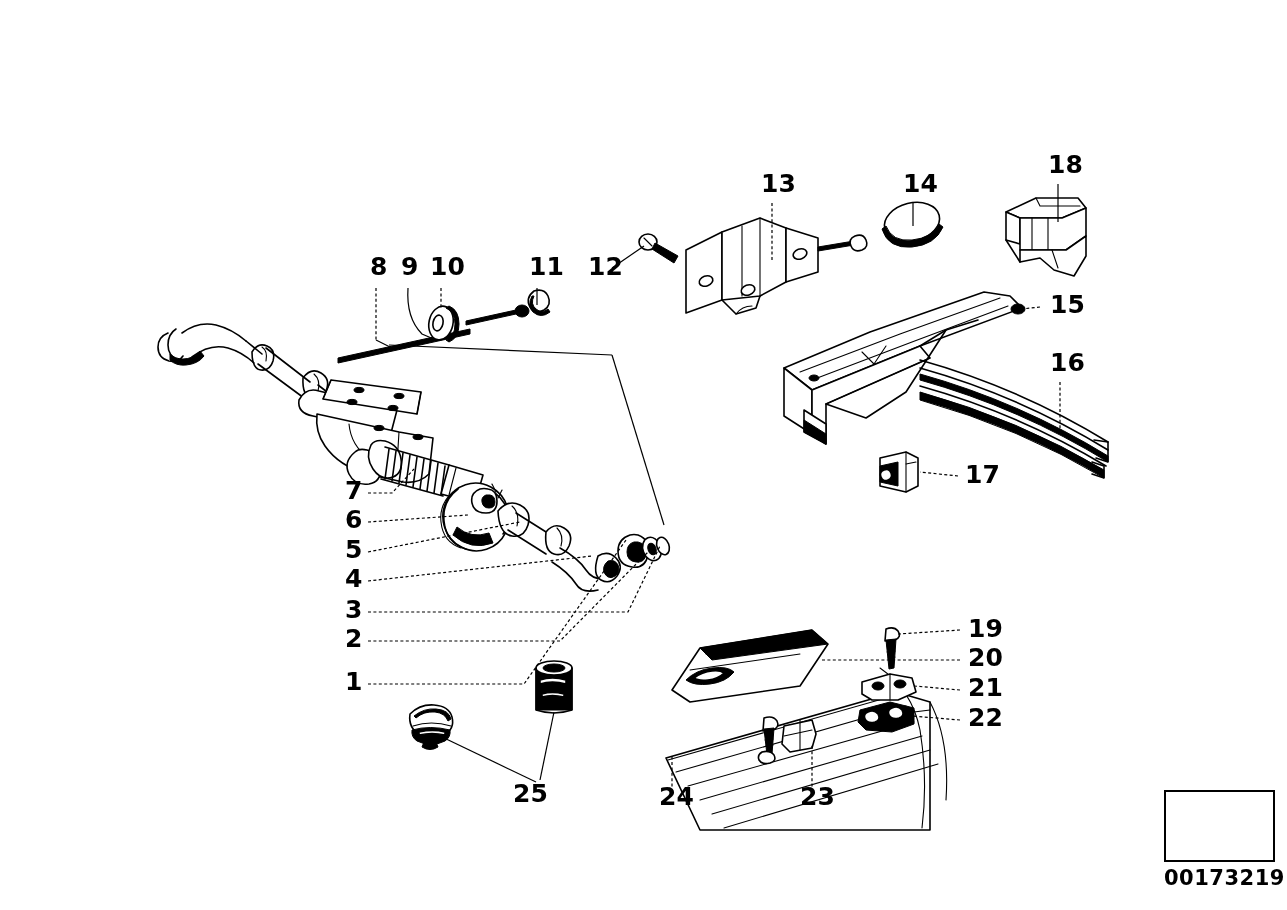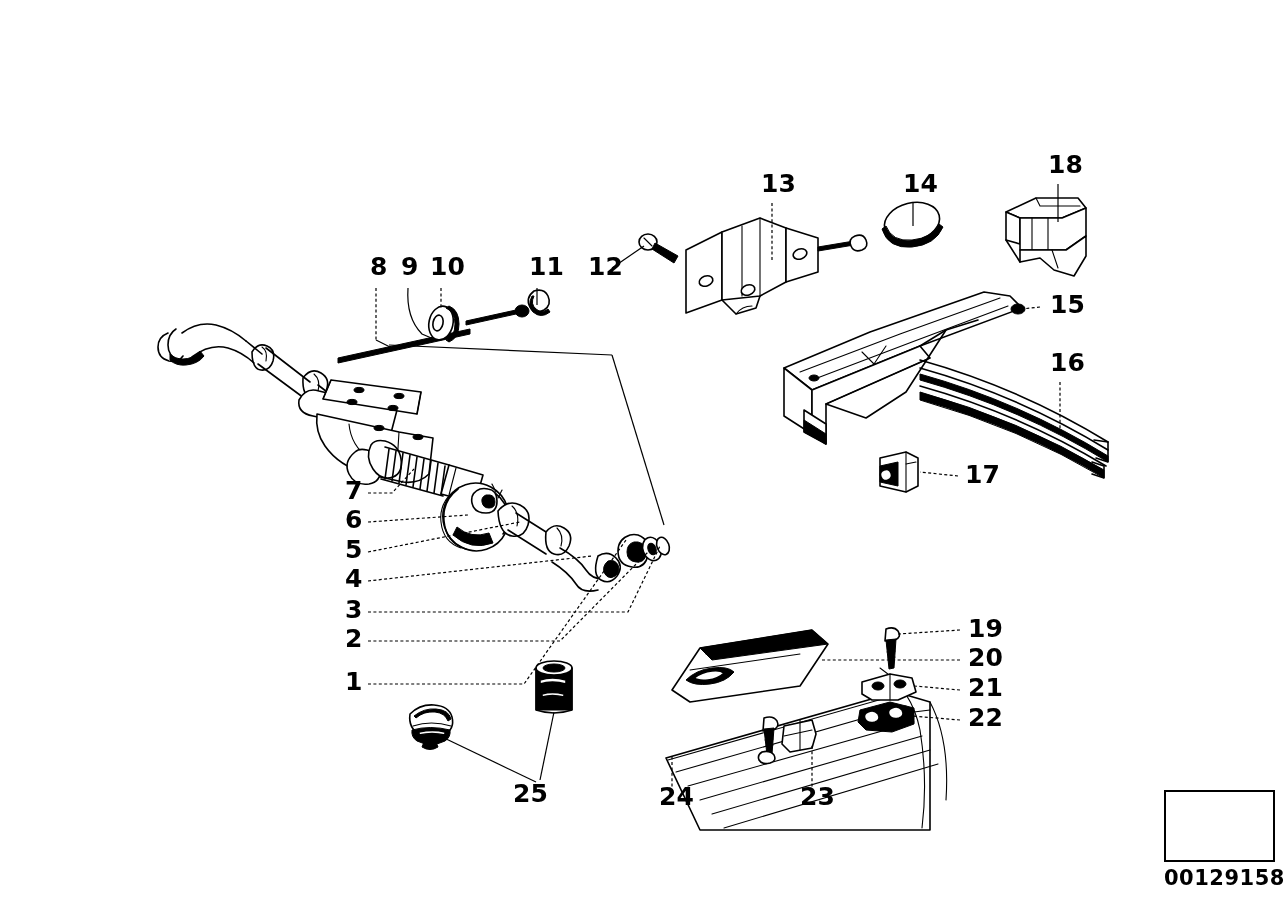--- a/index.html
+++ b/index.html
@@ -417,15 +417,15 @@
 
     <g>
       <path fill="#000000" d="M1186 826 L1186 806 L1196 812 L1240 796 L1246 800 L1200 820 Z"></path>
       <path fill="#000000" d="M1186 830 L1186 846 L1250 846 L1250 836 L1210 836 L1248 816 L1248 804 L1196 828 Z"></path>
       <path fill="none" stroke="#000000" stroke-width="2" d="M1186 826 L1186 806 L1196 812 L1240 796 L1248 802 L1248 816 L1210 836 L1250 836 L1250 846 L1186 846 Z"></path>
     </g>
 
   </svg>
 
   <div class="logo-box"></div>
-  <div class="logo-num">00129158</div>
+  <div class="logo-num">00173219</div>
 
 </div>
 
 </body></html>

